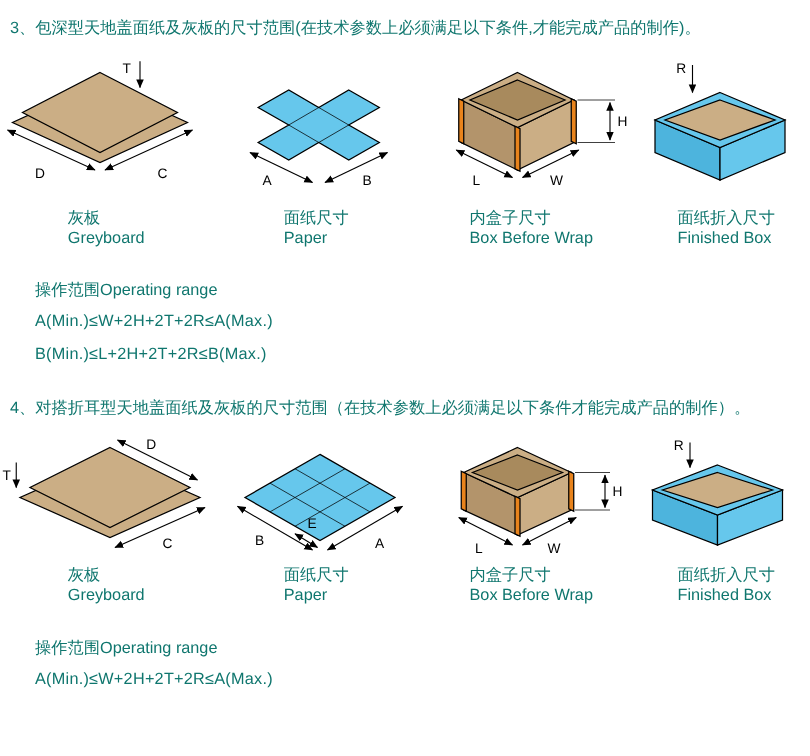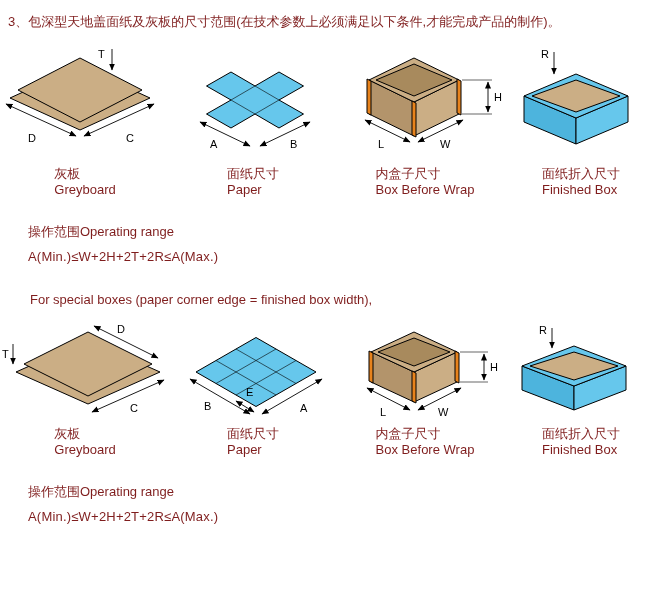--- a/index.html
+++ b/index.html
@@ -2,21 +2,21 @@
 <html><head>
 <meta charset="utf-8">
 <style>
   * { box-sizing: border-box; margin: 0; padding: 0; }
   html,body { background:#fff; }
   .page {
     position: relative;
     width: 648px;
     height: 605px;
     background: #fff;
-    color: #7f1d1d;
+    color: #0f766e;
     font-family: "Liberation Sans", "DejaVu Sans", sans-serif;
     font-size: 13px;
     overflow: hidden;
     padding-top: 6px;
   }
   .h-zh { margin: 6px 0 0 8px; line-height: 20px; }
   .h-en { margin: 2px 0 0 30px; line-height: 20px; }
   .fig-row { display: flex; margin-top: 12px; }
   figure { display: flex; flex-direction: column; align-items: center; }
   .w170 { width: 170px; } .w166 { width: 166px; } .w178 { width: 178px; } .w134 { width: 134px; }
@@ -128,24 +128,25 @@
         </svg>
         <figcaption>
           <div>面纸折入尺寸</div>
           <div>Finished Box</div>
         </figcaption>
       </figure>
     </div>
 
     <div class="op">操作范围Operating range</div>
     <div class="formula">A(Min.)≤W+2H+2T+2R≤A(Max.)</div>
+    <div class="formula">B(Min.)≤L+2H+2T+2R≤B(Max.)</div>
   </section>
 
   <section class="sec4">
-    <div class="h-en">For special boxes (paper corner edge = finished box width),</div>
+    <div class="h-zh">4、对搭折耳型天地盖面纸及灰板的尺寸范围（在技术参数上必须满足以下条件才能完成产品的制作）。</div>
 
     <div class="fig-row">
 
       <figure class="w170">
         <svg width="170" height="100" viewBox="0 0 170 100">
           <defs>
             <marker id="mk5" markerWidth="9" markerHeight="8" refX="6.5" refY="3" orient="auto-start-reverse" markerUnits="userSpaceOnUse">
               <path d="M0,0 L7,3 L0,6 Z" fill="#000"></path>
             </marker>
           </defs>

